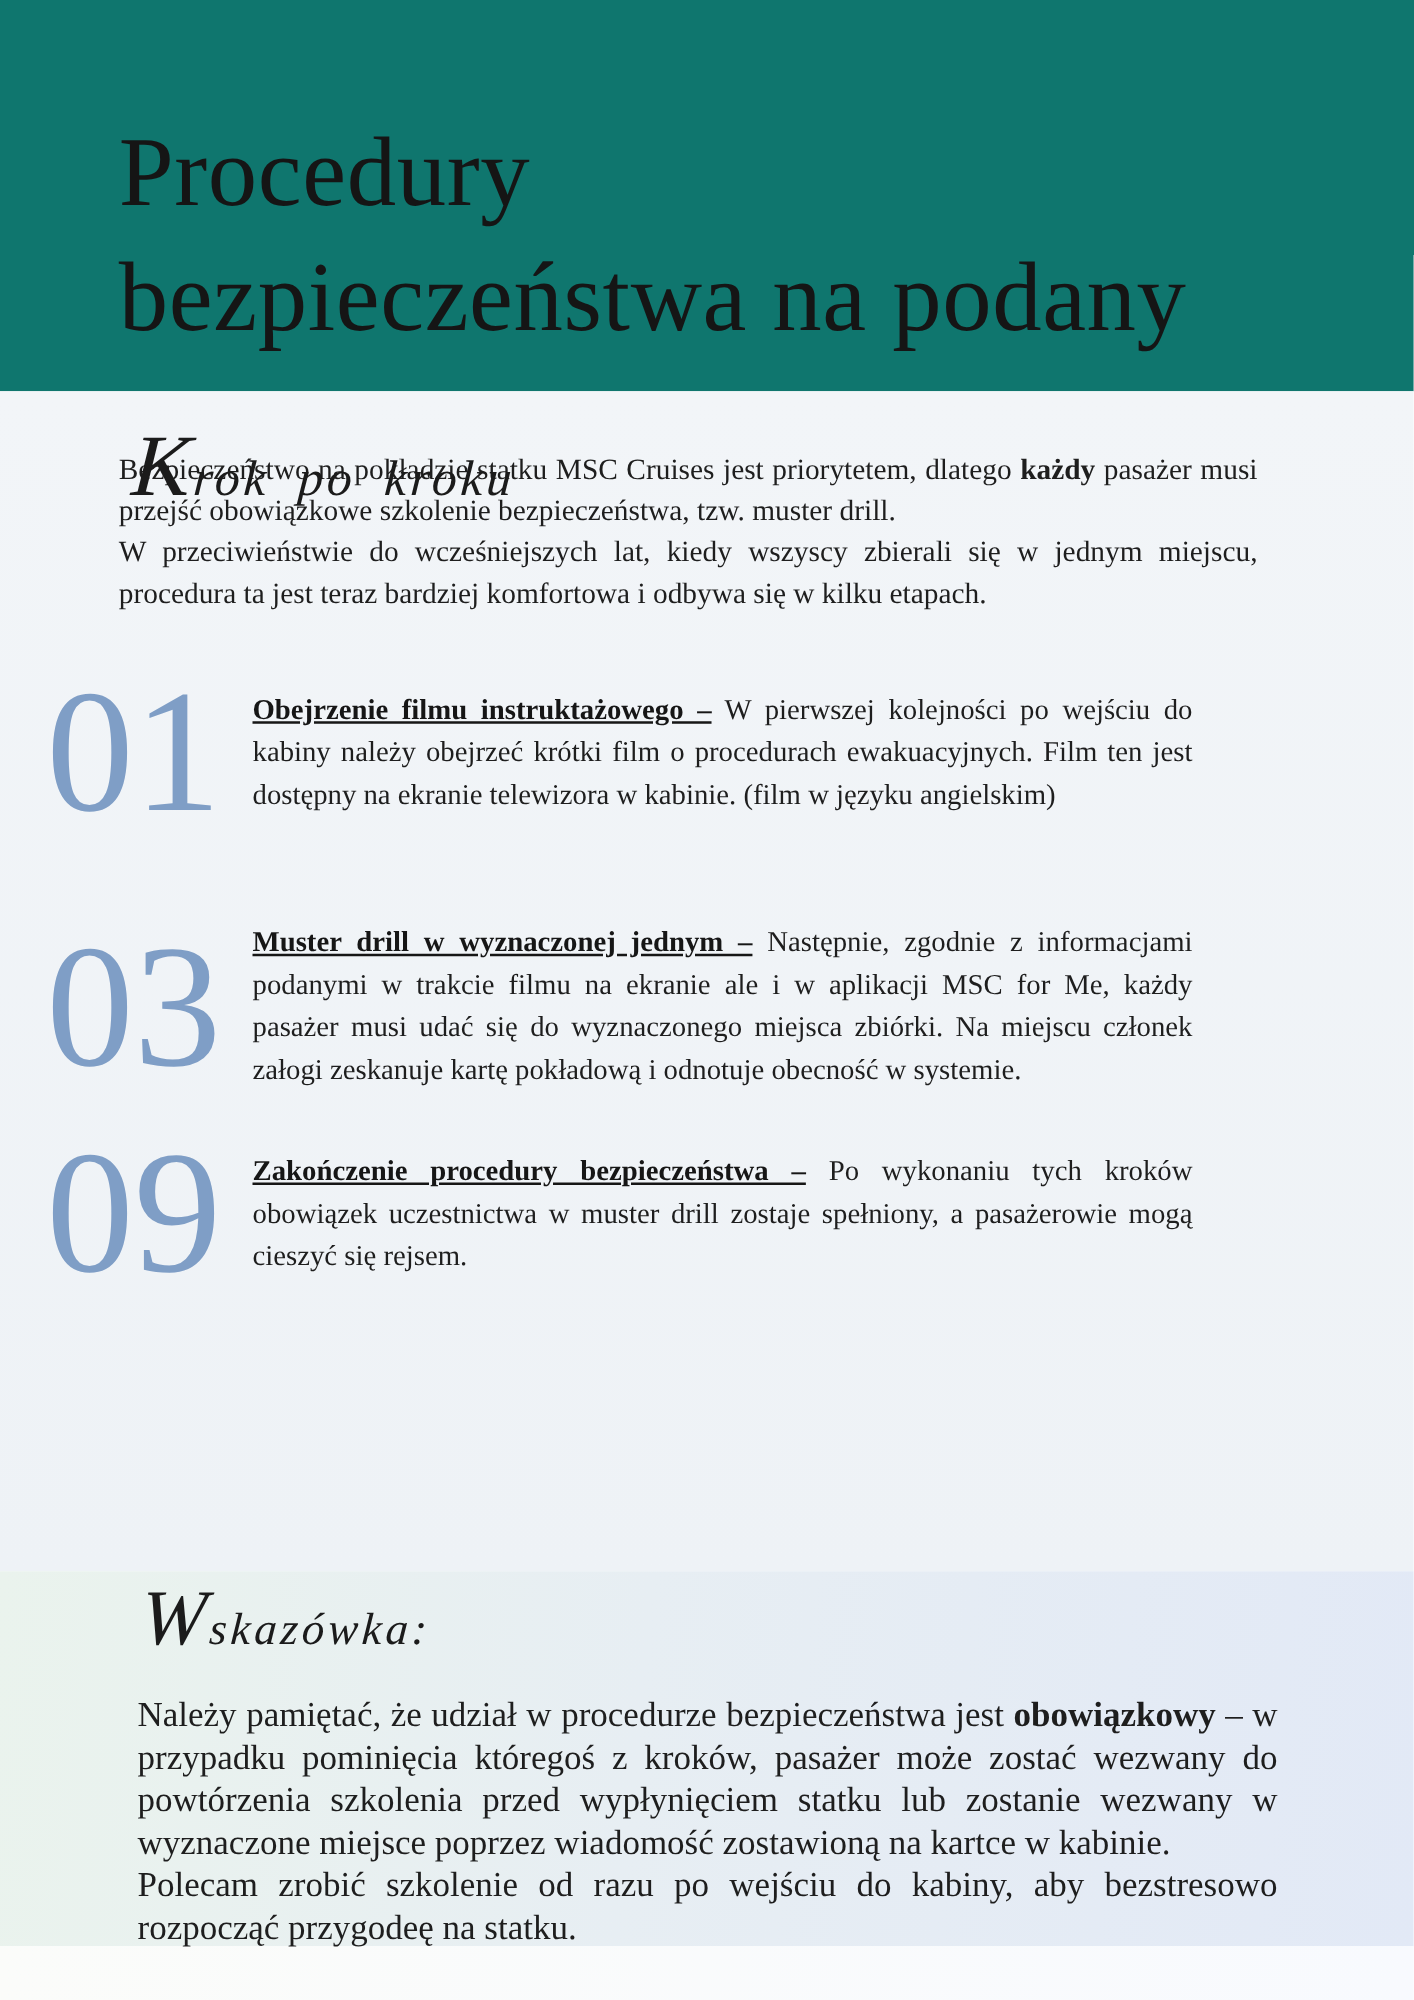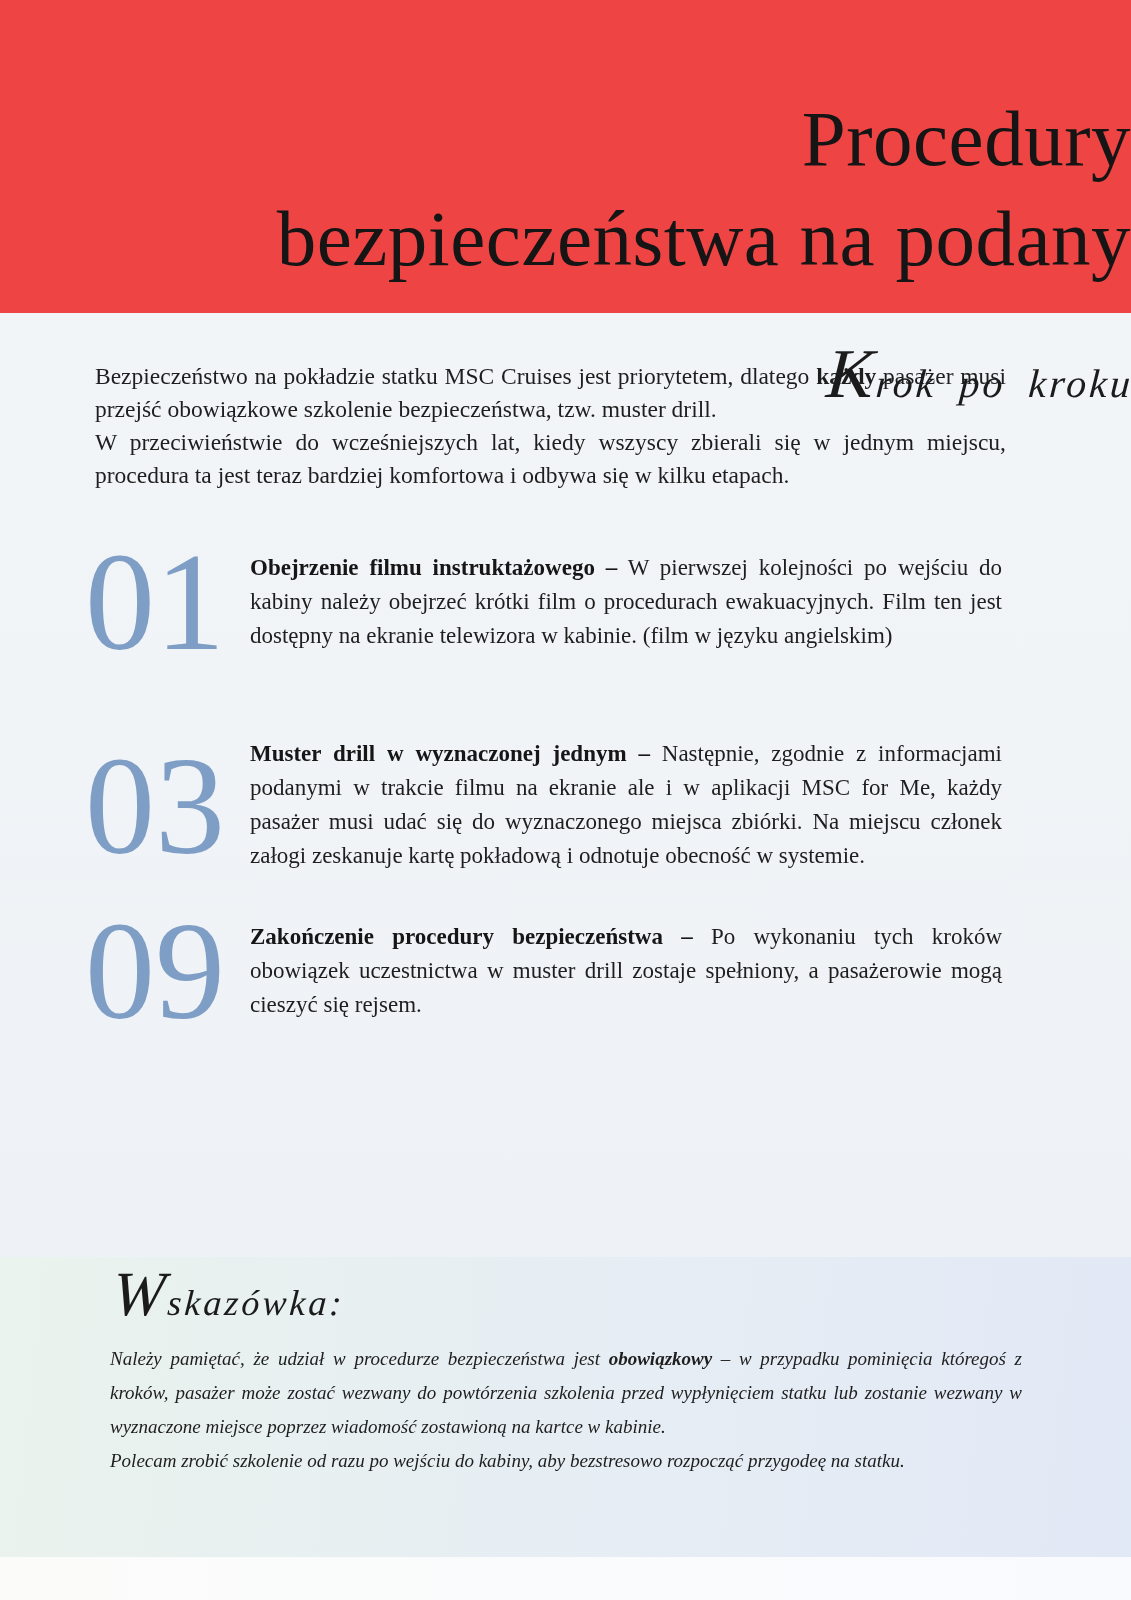--- a/index.html
+++ b/index.html
@@ -4,51 +4,51 @@
 <style>
   html,body{margin:0;padding:0;}
   body{
     width:1131px;height:1600px;
     font-family:"Liberation Serif","DejaVu Serif",serif;
     color:#1e1e1e;background:#ffffff;overflow:hidden;
   }
   *{box-sizing:border-box;}
 
   
-  .header{height:313px;background:#ef4444;padding:36px 0 0 95px;text-align:right;}
+  .header{height:313px;background:#0f766e;padding:36px 0 0 95px;}
   .title{font-size:79px;line-height:100px;font-weight:400;color:#151515;letter-spacing:.5px;}
   .script{
     font-style:italic;letter-spacing:3px;word-spacing:10px;color:#1b1b1b;
     transform:skewX(-4deg);transform-origin:left bottom;
   }
   .subtitle{font-size:40px;line-height:64px;margin:4px 0 0 8px;}
   .script::first-letter{font-size:1.75em;}
 
   
   .main{height:944px;background:linear-gradient(180deg,#f2f5f8 0%,#eef2f6 100%);padding-top:47px;}
   .intro{margin:0 0 0 95px;width:911px;font-size:23.5px;line-height:33px;text-align:justify;}
   .intro p{margin:0;font-family:Liberation Serif, serif;}
 
   .steps{margin-top:50px;}
   .step{display:flex;align-items:center;margin-bottom:38px;}
   .step-number{
-    width:165px;margin-left:85px;flex:none;
+    width:165px;margin-left:37px;flex:none;
     font-size:140px;line-height:.85;font-weight:400;color:#7f9ec6;
   }
   .step-text{width:752px;margin:0;font-size:23px;line-height:34px;text-align:justify;}
-  .step-text b{font-weight:700;color:#161616;}
+  .step-text b{font-weight:700;color:#161616;text-decoration:underline;}
 
   
   .tip{
     height:300px;
     background:linear-gradient(96deg,#eaf3ed 0%,#e7eef3 45%,#e2e9f6 100%);
     padding:6px 0 0 110px;
   }
   .tip-label{font-size:36px;line-height:62px;margin:0;}
-  .tip-body{width:912px;margin:8px 0 0 0;font-size:19px;line-height:34px;text-align:justify;font-style:italic;}
+  .tip-body{width:912px;margin:22px 0 0 0;font-size:28px;line-height:34px;text-align:justify;}
   .tip-body p{margin:0;}
   .tip-body b{font-weight:700;}
 
   
   .footer-strip{height:43px;background:linear-gradient(90deg,#fbfcfa 0%,#f8fafe 100%);}
 </style>
 </head>
 <body>
 
 <header class="header">

